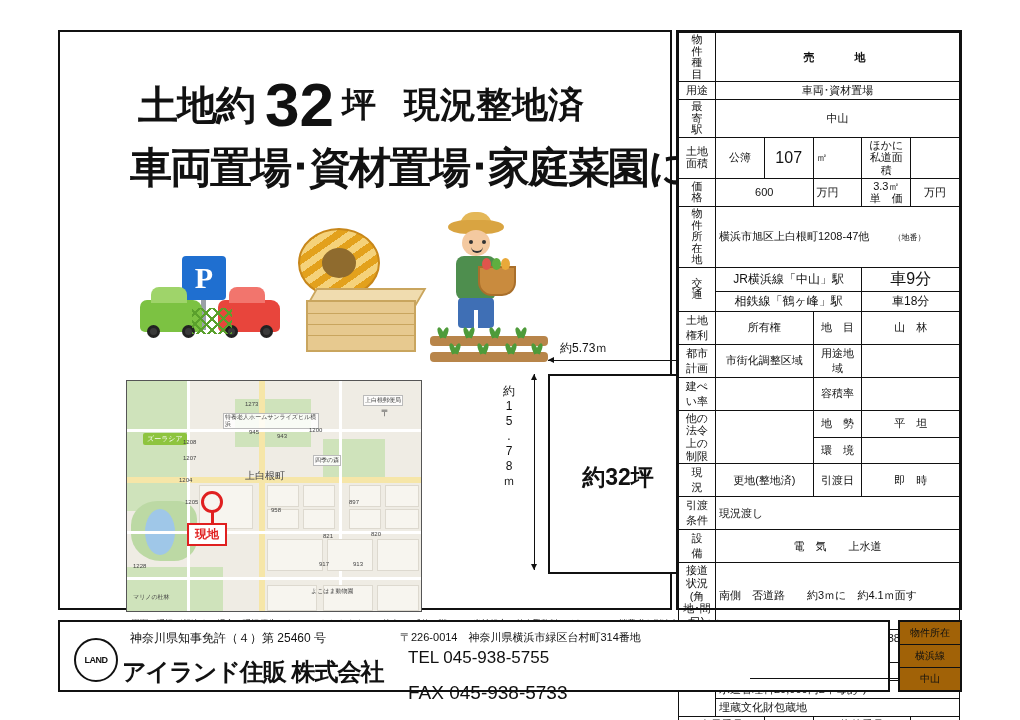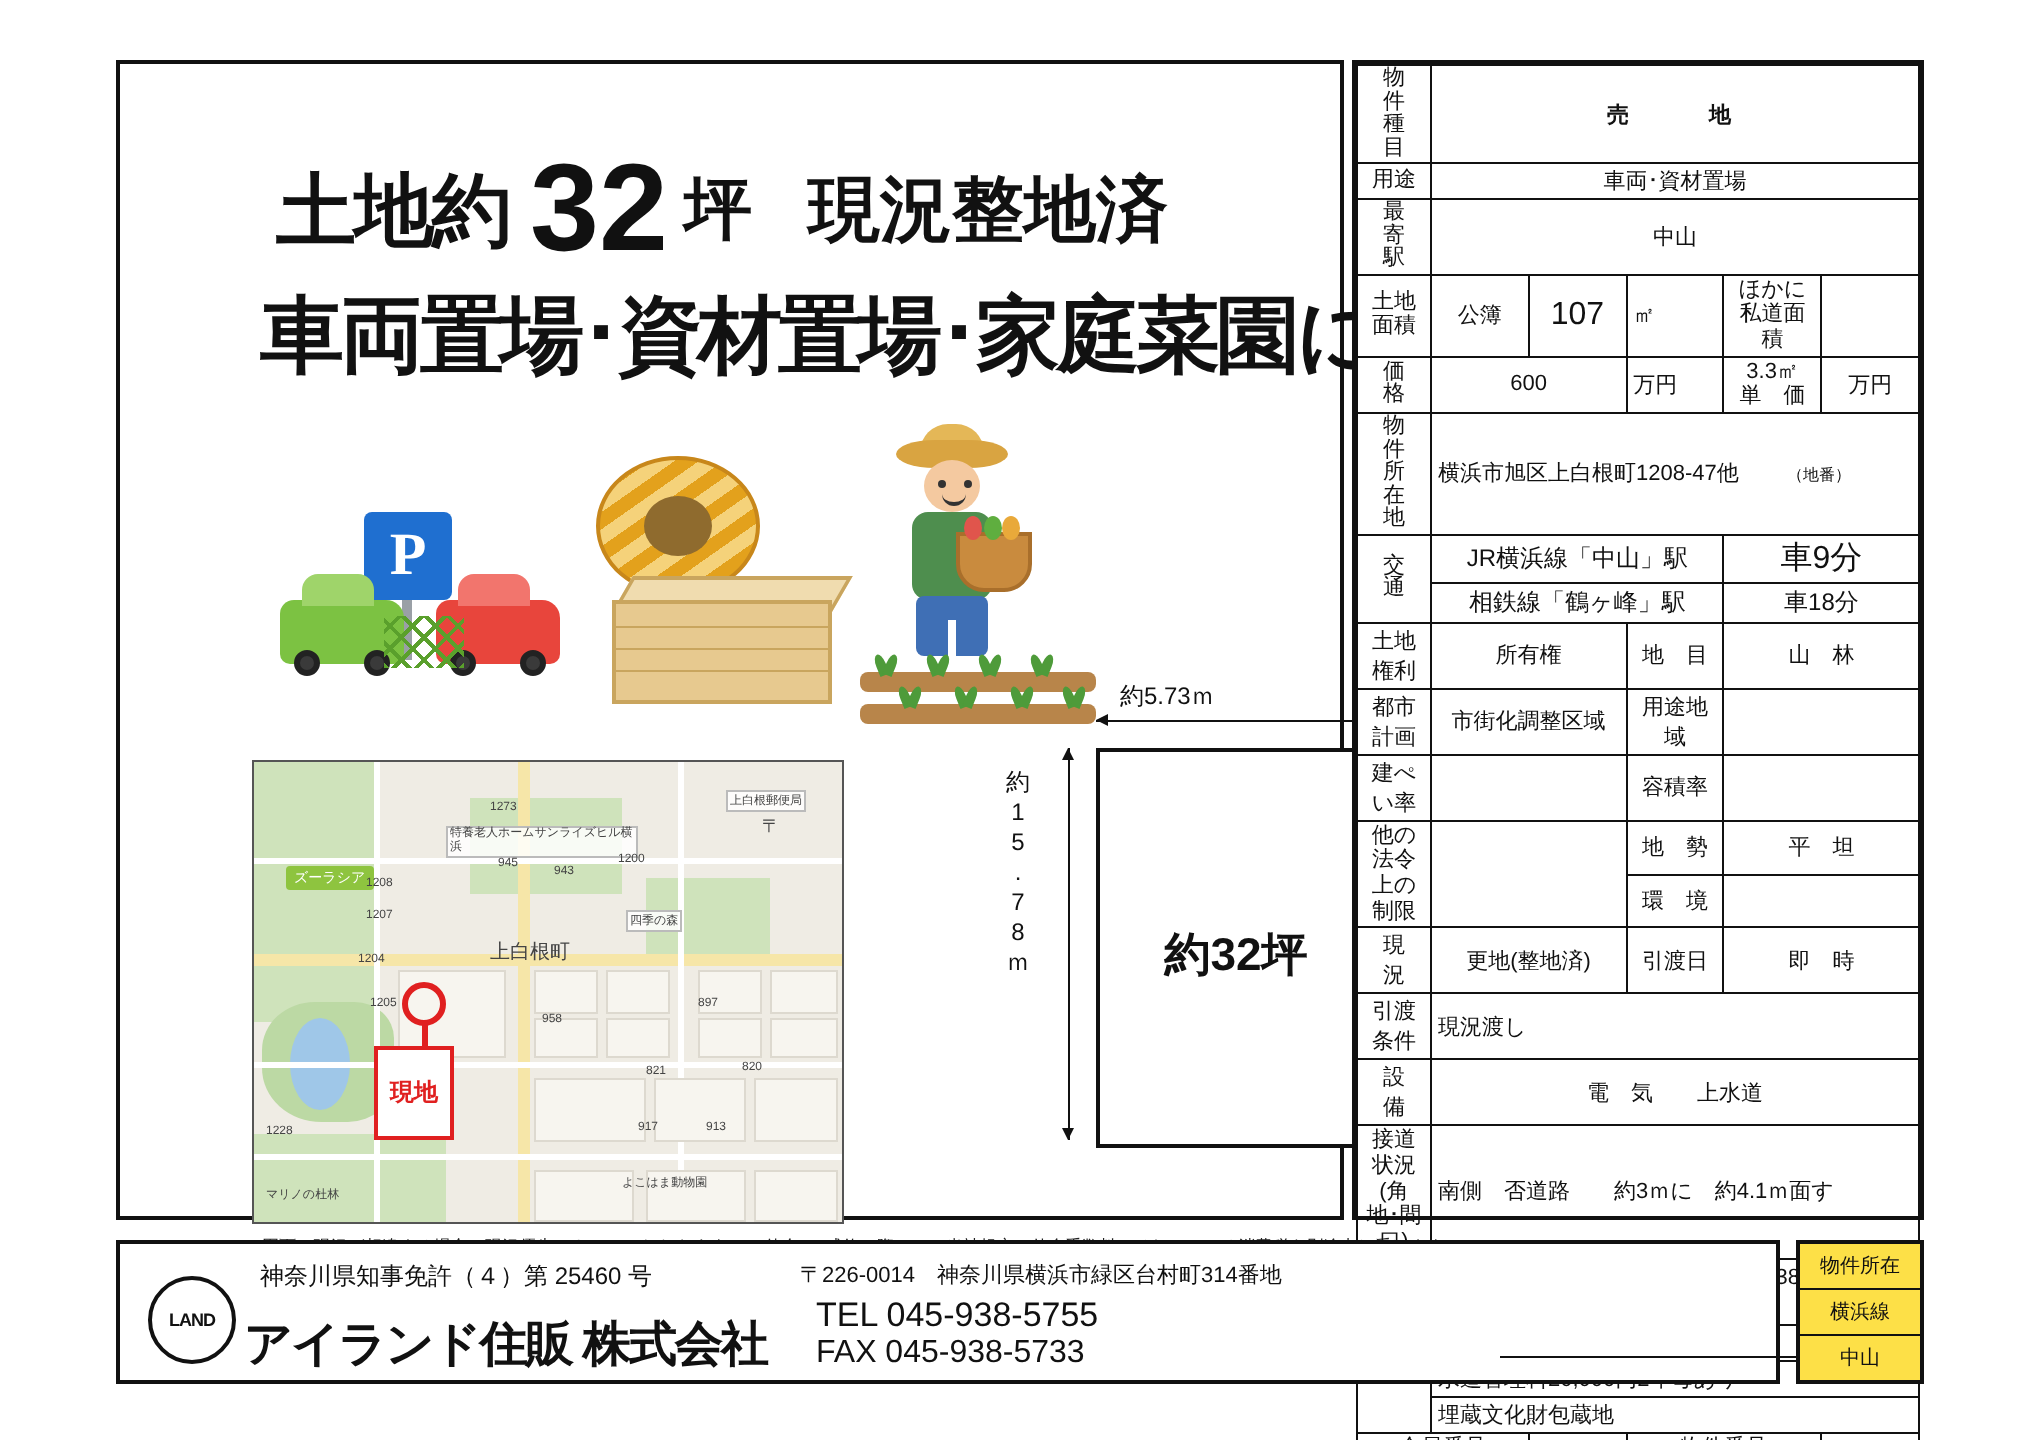--- a/index.html
+++ b/index.html
@@ -20,21 +20,21 @@
   .right-box{
     position:absolute;left:676px;top:30px;width:286px;height:580px;
     border:2px solid #111;box-sizing:border-box;background:#fff;
   }
   .footer-box{
     position:absolute;left:58px;top:620px;width:832px;height:72px;
     border:2px solid #111;box-sizing:border-box;background:#fff;
   }
   .footer-right{
     position:absolute;left:898px;top:620px;width:64px;height:72px;
-    border:2px solid #111;box-sizing:border-box;background:#fde047;
+    border:2px solid #111;box-sizing:border-box;background:#a16207;
     display:flex;flex-direction:column;
   }
   .footer-right div{
     flex:1;display:flex;align-items:center;justify-content:center;
     font-size:10px;border-bottom:1px solid #111;
   }
   .footer-right div:last-child{border-bottom:none;}
 
   
   .headline1{
@@ -120,21 +120,21 @@
   .map .park{position:absolute;background:#bcd9a4;border-radius:40% 30% 35% 45%;}
   .map .water{position:absolute;background:#9fc7e8;border-radius:50%;}
   .map .road{position:absolute;background:#ffffff;}
   .map .road.major{background:#f6e6a8;}
   .map .blk{position:absolute;background:#f7f5ef;border:1px solid #ddd9cf;}
   .map .lbl{position:absolute;font-size:6px;color:#444;white-space:nowrap;}
   .map .lbl.box{background:rgba(255,255,255,.85);padding:0 1px;border:1px solid #bbb;}
   .map .pin{position:absolute;width:22px;height:22px;border:3px solid #e02020;border-radius:50%;box-sizing:border-box;}
   .map .pin-stem{position:absolute;width:3px;height:14px;background:#e02020;}
   .map .genchi{position:absolute;border:2px solid #e02020;background:#fff;color:#e02020;
-    font-size:12px;font-weight:bold;padding:13px 6px;}
+    font-size:12px;font-weight:bold;padding:1px 6px;}
   .map .zoo{position:absolute;background:#8ec43f;color:#fff;font-size:7px;padding:1px 4px;border-radius:2px;}
 
   
   .plot-area{position:absolute;left:380px;top:290px;width:280px;height:290px;}
   .plot-rect{position:absolute;left:108px;top:52px;width:140px;height:196px;border:2px solid #111;background:#fff;}
   .plot-label{position:absolute;left:108px;top:140px;width:140px;text-align:center;font-size:23px;font-weight:bold;}
   .dim-top{position:absolute;left:108px;top:38px;width:140px;height:1px;background:#111;}
   .dim-top:before,.dim-top:after{content:"";position:absolute;top:-3px;width:0;height:0;border-top:3px solid transparent;border-bottom:3px solid transparent;}
   .dim-top:before{left:0;border-right:6px solid #111;}
   .dim-top:after{right:0;border-left:6px solid #111;}
@@ -161,21 +161,21 @@
   .xsm{font-size:8px;line-height:1.15;}
   .price{font-size:19px;font-weight:normal;}
 
   
   .logo{position:absolute;left:14px;top:16px;width:40px;height:40px;border:2px solid #111;border-radius:50%;
     display:flex;align-items:center;justify-content:center;font-size:9px;font-weight:bold;letter-spacing:-.5px;}
   .lic{position:absolute;left:70px;top:8px;font-size:12px;}
   .company{position:absolute;left:62px;top:34px;font-size:24px;font-weight:bold;letter-spacing:-1px;white-space:nowrap;}
   .addr{position:absolute;left:340px;top:8px;font-size:11px;white-space:nowrap;}
   .tel{position:absolute;left:348px;top:26px;font-size:17px;white-space:nowrap;}
-  .fax{position:absolute;left:348px;top:46px;font-size:16px;white-space:nowrap;}
+  .fax{position:absolute;left:348px;top:60px;font-size:19px;white-space:nowrap;}
   .uline{position:absolute;left:690px;top:56px;width:160px;height:1px;background:#111;}
 </style>
 </head>
 <body>
 
 <div class="sheet">
 
   <div class="left-box">
 
     <div class="headline1">

